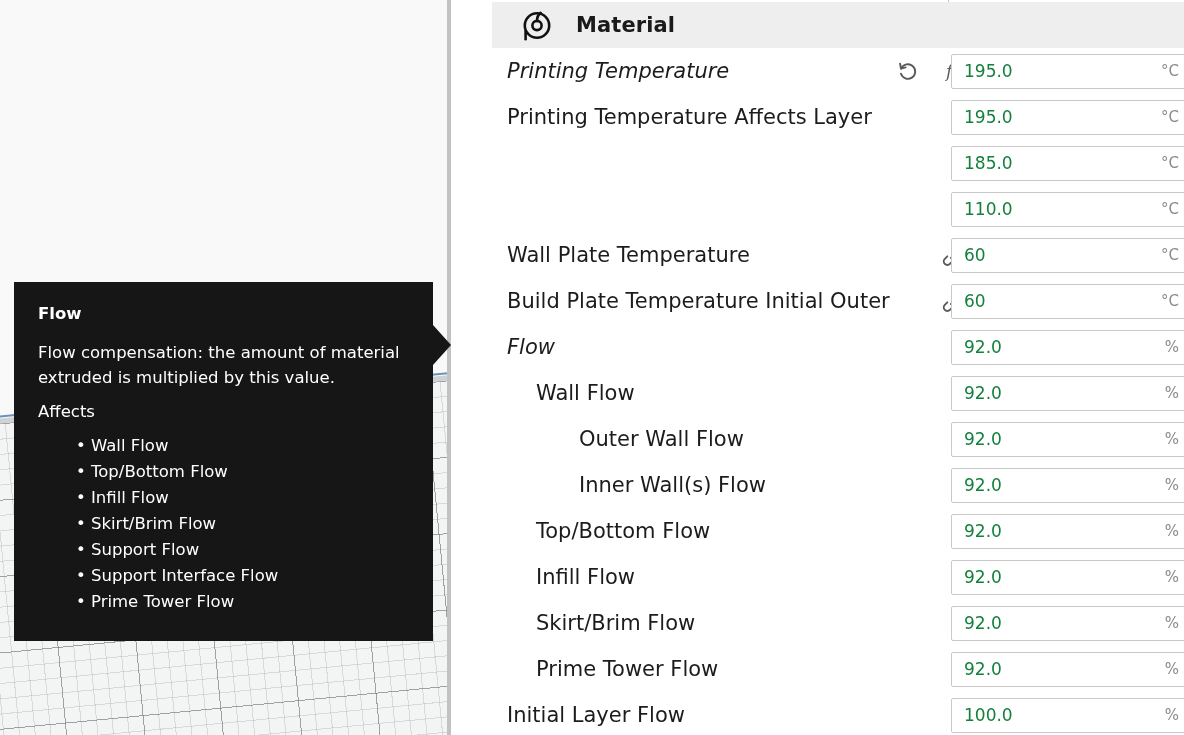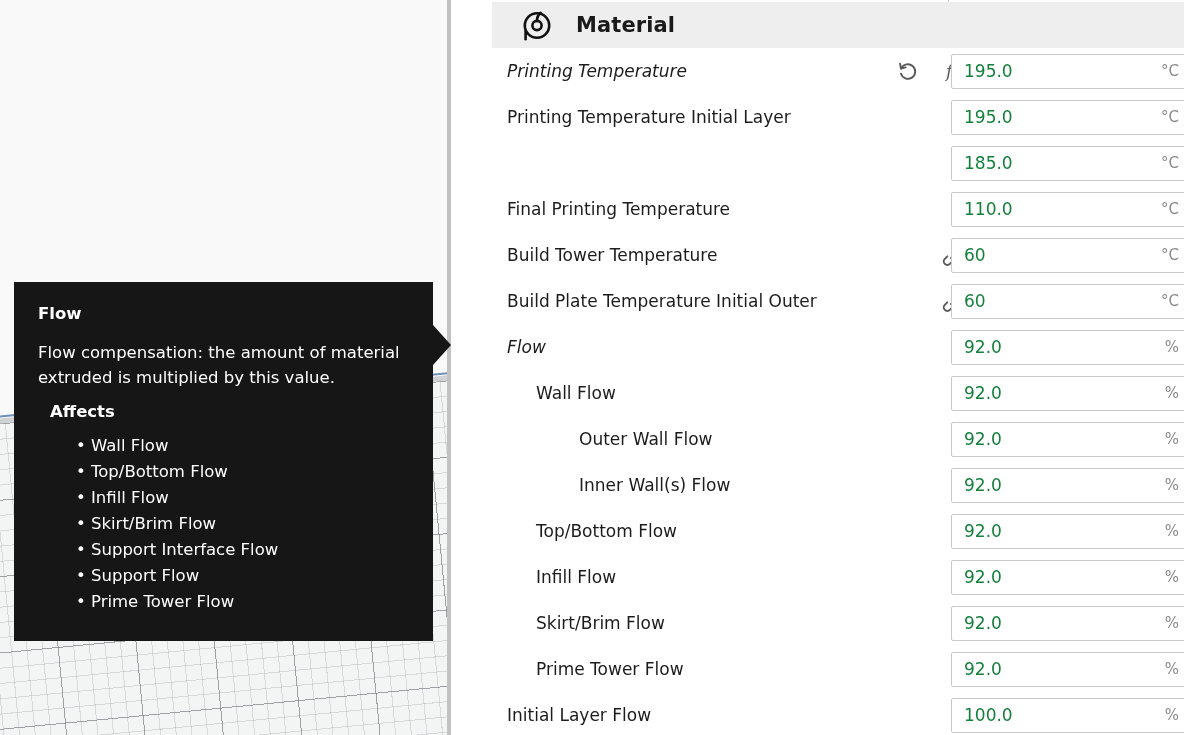--- a/index.html
+++ b/index.html
@@ -52,21 +52,21 @@
   }
   #tooltip-arrow{
     position:absolute;left:433px;top:325px;width:0;height:0;
     border-top:20px solid transparent;
     border-bottom:20px solid transparent;
     border-left:18px solid #161616;
     z-index:20;
   }
   .tt-title{font-size:16.5px;font-weight:bold;margin:0 0 16px 0;line-height:1.2;}
   .tt-body{font-size:16.5px;line-height:1.52;margin:0 0 12px 0;}
-  .tt-affects{font-size:16.5px;font-weight:bold;margin:0 0 12px 12px;}
+  .tt-affects{font-size:16.5px;font-weight:normal;margin:0 0 12px 0;}
   .tt-list{list-style:none;margin:0;padding:0 0 0 38px;}
   .tt-list li{font-size:16.5px;line-height:1.58;}
   .tt-list li::before{content:"\2022\00a0";}
 
   
   #panel{
     position:absolute;left:451px;top:0;width:733px;height:735px;
     background:#ffffff;overflow:hidden;
   }
   #panel-top-stub{
@@ -82,21 +82,21 @@
     margin-left:22px;font-size:21px;font-weight:bold;color:#1a1a1a;
     letter-spacing:.1px;
   }
   #collapse-chevron{margin-left:auto;margin-right:20px;width:22px;height:22px;}
 
   #rows{position:absolute;left:0;top:48px;width:733px;}
   .row{
     position:relative;height:46px;display:flex;align-items:center;
   }
   .row-label{
-    font-size:17px;color:#1c1c1c;white-space:nowrap;
+    font-size:21px;color:#1c1c1c;white-space:nowrap;
     position:absolute;left:56px;
   }
   .row.indent1 .row-label{left:85px;}
   .row.indent2 .row-label{left:128px;}
   .row.modified .row-label{font-style:italic;}
 
   .row-icons{
     position:absolute;left:405px;width:110px;height:46px;
     display:flex;align-items:center;justify-content:flex-end;gap:22px;
   }
@@ -129,22 +129,22 @@
 <div id="tooltip-arrow"></div>
 <div id="tooltip">
   <div class="tt-title">Flow</div>
   <div class="tt-body">Flow compensation: the amount of material extruded is multiplied by this value.</div>
   <div class="tt-affects">Affects</div>
   <ul class="tt-list" id="tooltip-affects-list">
       <li>Wall Flow</li>
       <li>Top/Bottom Flow</li>
       <li>Infill Flow</li>
       <li>Skirt/Brim Flow</li>
+      <li>Support Flow</li>
       <li>Support Interface Flow</li>
-      <li>Support Flow</li>
       <li>Prime Tower Flow</li>
     </ul>
 </div>
 
 <div id="panel">
 
   <div id="panel-top-stub"></div>
 
   <div id="section-header">
     <svg id="material-icon" viewBox="0 0 34 34">
@@ -171,44 +171,43 @@
             <text x="4" y="18" font-family="DejaVu Serif, serif" font-style="italic" font-size="17" fill="#5a5a5a">f</text>
             <text x="12" y="20" font-family="DejaVu Sans, sans-serif" font-weight="bold" font-size="10" fill="#5a5a5a">x</text>
           </svg>
         </div>
         <div class="value-box">
           <span class="value-text">195.0</span>
           <span class="value-unit">°C</span>
         </div>
       </div>
       <div class="row indent0">
-        <div class="row-label">Printing Temperature Initial Layer</div>
+        <div class="row-label">Printing Temperature Affects Layer</div>
         <div class="row-icons"></div>
         <div class="value-box">
           <span class="value-text">195.0</span>
           <span class="value-unit">°C</span>
         </div>
       </div>
       <div class="row indent0">
         <div class="row-icons"></div>
         <div class="value-box">
           <span class="value-text">185.0</span>
           <span class="value-unit">°C</span>
         </div>
       </div>
       <div class="row indent0">
-        <div class="row-label">Final Printing Temperature</div>
         <div class="row-icons"></div>
         <div class="value-box">
           <span class="value-text">110.0</span>
           <span class="value-unit">°C</span>
         </div>
       </div>
       <div class="row indent0">
-        <div class="row-label">Build Tower Temperature</div>
+        <div class="row-label">Wall Plate Temperature</div>
         <div class="row-icons">
           <svg viewBox="0 0 24 24" class="icon-btn">
             <path d="M13.6 5.6 L16.1 3.1 a3.6 3.6 0 0 1 5.1 5.1 L18.7 10.7" fill="none" stroke="#5a5a5a" stroke-width="1.9" stroke-linecap="round"></path>
             <path d="M10.4 18.4 L7.9 20.9 a3.6 3.6 0 0 1 -5.1 -5.1 L5.3 13.3" fill="none" stroke="#5a5a5a" stroke-width="1.9" stroke-linecap="round"></path>
             <path d="M9.0 15.0 L15.0 9.0" fill="none" stroke="#5a5a5a" stroke-width="1.9" stroke-linecap="round"></path>
           </svg>
         </div>
         <div class="value-box">
           <span class="value-text">60</span>
           <span class="value-unit">°C</span>

